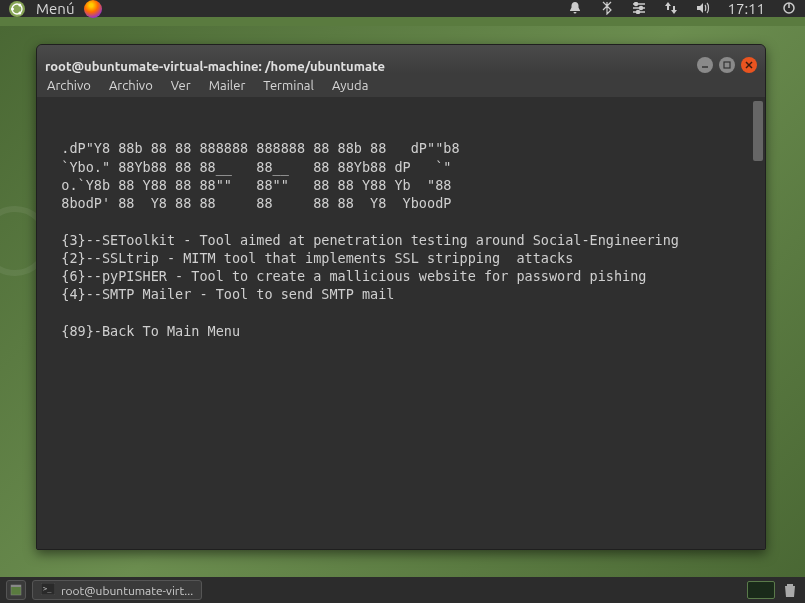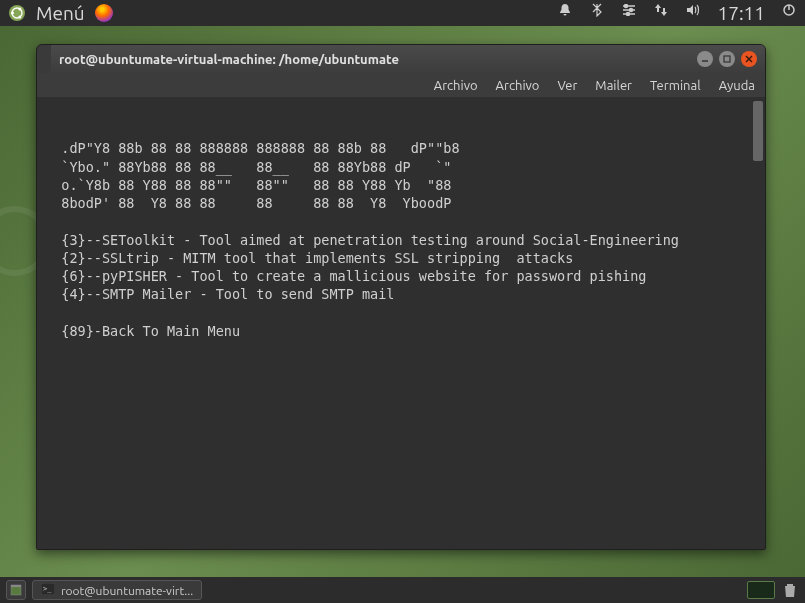--- a/index.html
+++ b/index.html
@@ -6,27 +6,27 @@
     body {
       width: 805px;
       height: 603px;
       font-family: Ubuntu, "Segoe UI", sans-serif;
       background: #5a7b3f;
       overflow: hidden;
       position: relative;
     }
     
     .top-panel {
-      height: 26px;
+      height: 17px;
       background: #2c2c2c;
       color: #d8d8d8;
       display: flex;
       align-items: center;
       padding: 0 8px;
-      font-size: 19px;
+      font-size: 15px;
     }
     .panel-left { display: flex; align-items: center; gap: 10px; }
     .panel-right { display: flex; align-items: flex-start; gap: 16px; margin-left: auto; }
     .menu-icon {
       width: 18px; height: 18px;
       display: flex; align-items: center; justify-content: center;
     }
     .firefox-icon {
       width: 18px; height: 18px;
       border-radius: 50%;
@@ -53,26 +53,25 @@
       background: #3a3a3a;
       border: 1px solid #1f1f1f;
       border-radius: 6px 6px 2px 2px;
       box-shadow: 0 4px 12px rgba(0,0,0,0.5);
       display: flex; flex-direction: column;
       overflow: hidden;
     }
     .titlebar {
       height: 28px;
       background: linear-gradient(#4a4a4a, #3c3c3c);
-      display: flex; align-items: center;
+      display: flex; align-items: flex-end;
       padding: 0 8px;
       color: #e0e0e0;
       font-size: 13px;
       font-weight: bold;
-      margin-left: 14px;
     }
     .window-controls {
       margin-left: auto;
       display: flex; gap: 6px;
     }
     .win-btn {
       width: 16px; height: 16px;
       border-radius: 50%;
       display: flex; align-items: center; justify-content: center;
       font-size: 9px; color: #222;
@@ -81,21 +80,20 @@
     .win-max { background: #8a8a8a; }
     .win-close { background: #e95420; color:#3a1a0f; }
     .menubar {
       height: 24px;
       background: #3c3c3c;
       display: flex; align-items: center;
       gap: 18px;
       padding: 0 10px;
       color: #d6d6d6;
       font-size: 13px;
-      justify-content: flex-end;
     }
     .menubar span { cursor: default; }
     .terminal-body {
       flex: 1;
       background: #2f2f2f;
       color: #cfcfcf;
       font-family: "DejaVu Sans Mono", Consolas, monospace;
       font-size: 13.5px;
       padding: 6px 8px 6px 8px;
       line-height: 1.35;

